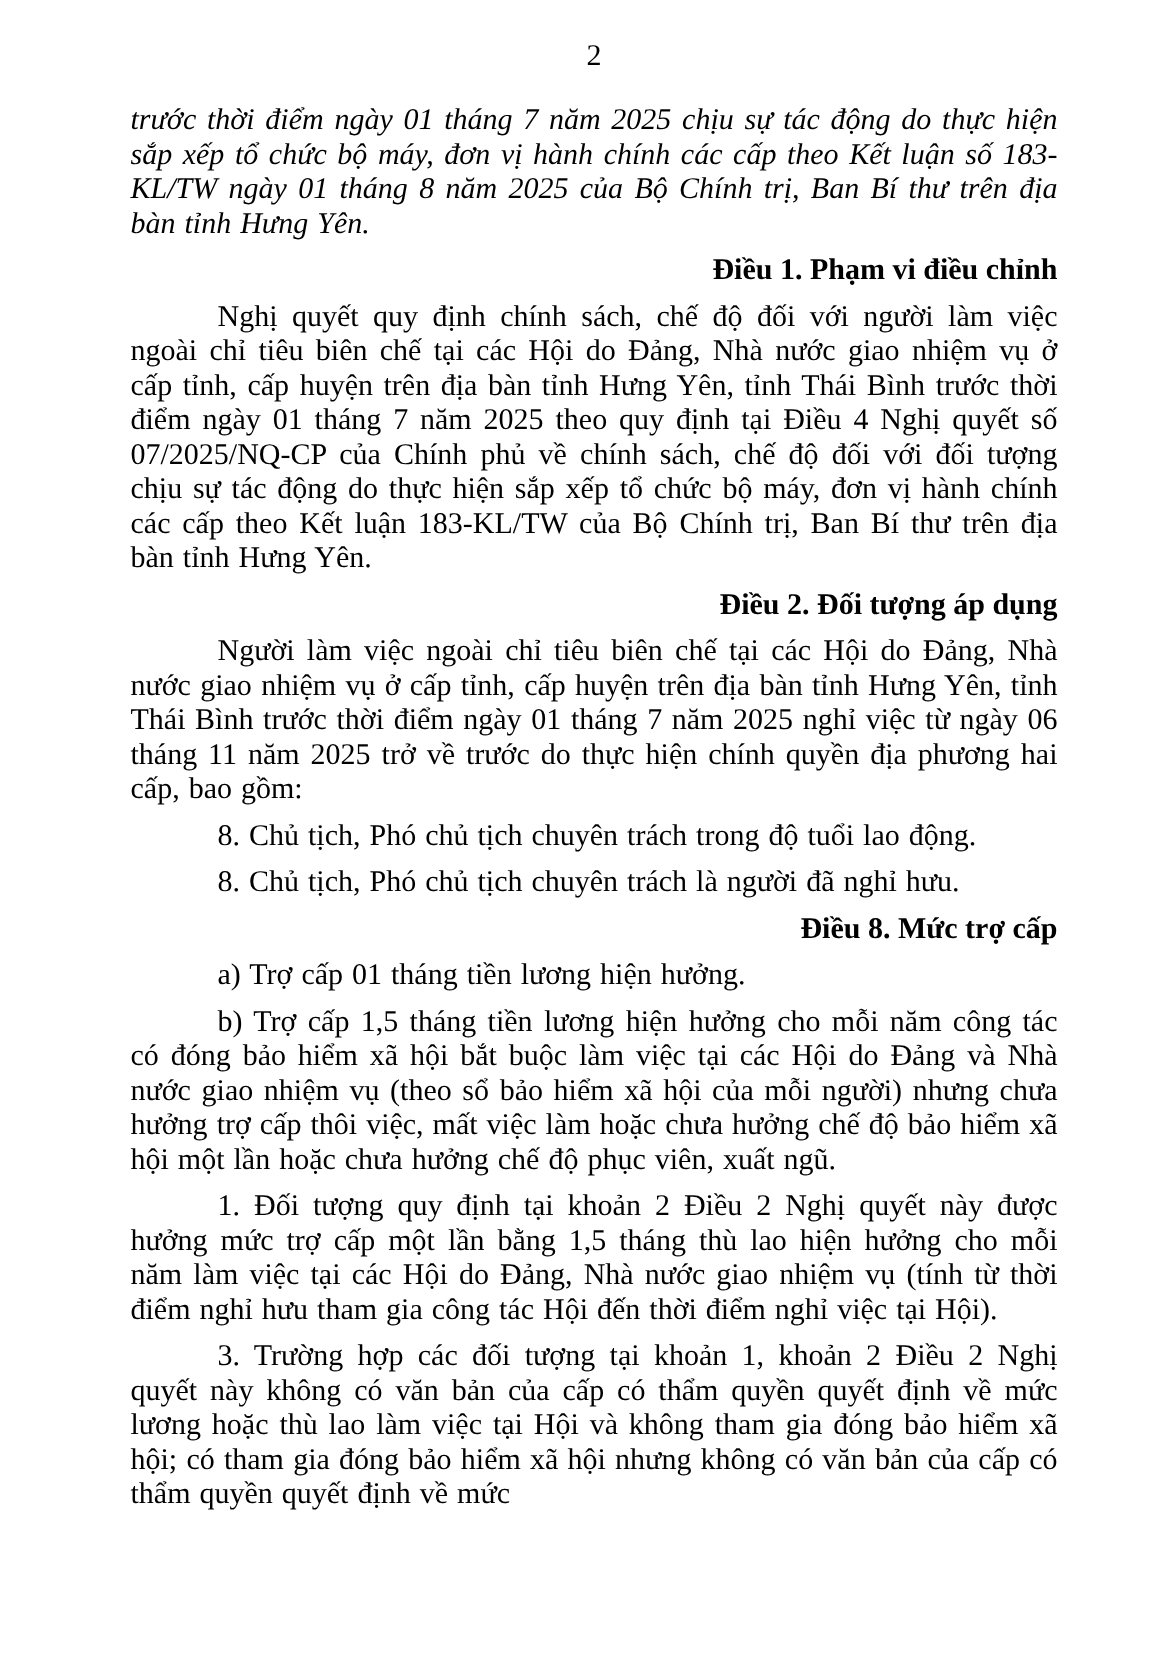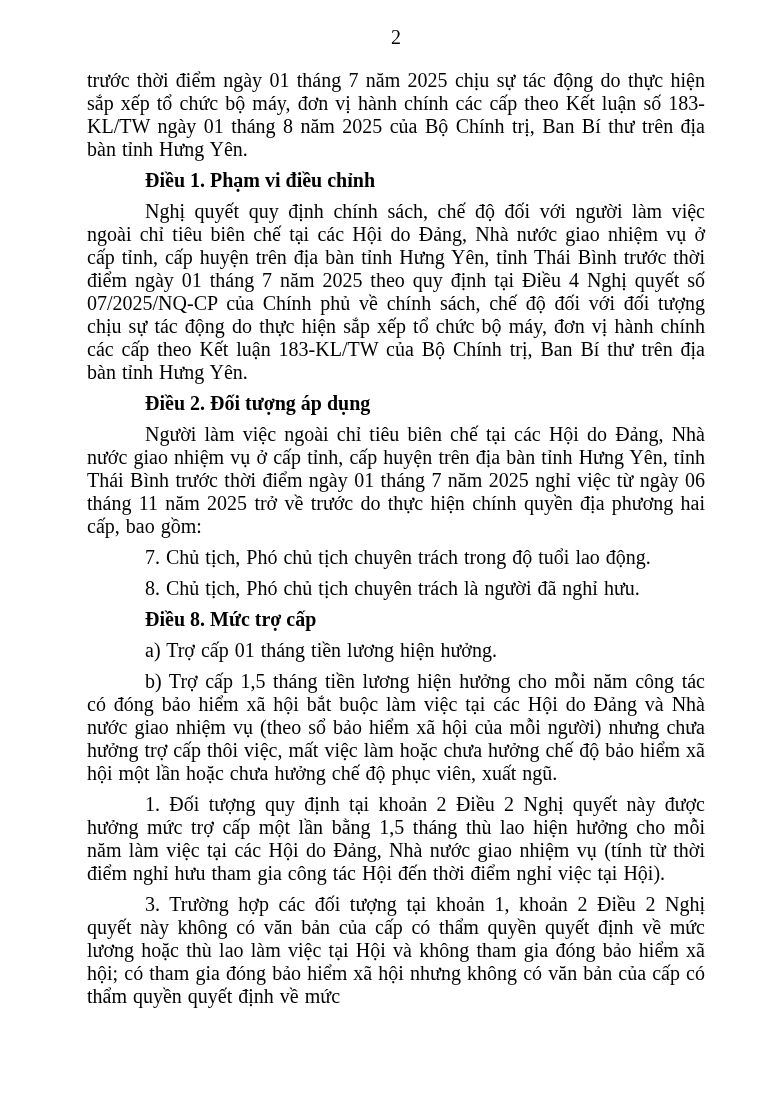--- a/index.html
+++ b/index.html
@@ -29,48 +29,49 @@
   .para {
     margin: 0 0 8px 0;
     text-align: justify;
     text-indent: 58px;
     word-spacing: 1px;
   }
   .para.no-indent {
     text-indent: 0;
   }
   .para.italic {
+    font-style: italic;
   }
   .heading {
     font-size: 20px;
     line-height: 23px;
     font-weight: bold;
     margin: 0 0 8px 0;
     text-indent: 58px;
-    text-align: left;
+    text-align: right;
   }
 </style>
 </head>
 <body>
 
 <div class="page">
 
   <div class="page-number">2</div>
 
   <p class="para italic no-indent">trước thời điểm ngày 01 tháng 7 năm 2025 chịu sự tác động do thực hiện sắp xếp tổ chức bộ máy, đơn vị hành chính các cấp theo Kết luận số 183-KL/TW ngày 01 tháng 8 năm 2025 của Bộ Chính trị, Ban Bí thư trên địa bàn tỉnh Hưng Yên.</p>
 
   <h2 class="heading">Điều 1. Phạm vi điều chỉnh</h2>
 
   <p class="para">Nghị quyết quy định chính sách, chế độ đối với người làm việc ngoài chỉ tiêu biên chế tại các Hội do Đảng, Nhà nước giao nhiệm vụ ở cấp tỉnh, cấp huyện trên địa bàn tỉnh Hưng Yên, tỉnh Thái Bình trước thời điểm ngày 01 tháng 7 năm 2025 theo quy định tại Điều 4 Nghị quyết số 07/2025/NQ-CP của Chính phủ về chính sách, chế độ đối với đối tượng chịu sự tác động do thực hiện sắp xếp tổ chức bộ máy, đơn vị hành chính các cấp theo Kết luận 183-KL/TW của Bộ Chính trị, Ban Bí thư trên địa bàn tỉnh Hưng Yên.</p>
 
   <h2 class="heading">Điều 2. Đối tượng áp dụng</h2>
 
   <p class="para">Người làm việc ngoài chỉ tiêu biên chế tại các Hội do Đảng, Nhà nước giao nhiệm vụ ở cấp tỉnh, cấp huyện trên địa bàn tỉnh Hưng Yên, tỉnh Thái Bình trước thời điểm ngày 01 tháng 7 năm 2025 nghỉ việc từ ngày 06 tháng 11 năm 2025 trở về trước do thực hiện chính quyền địa phương hai cấp, bao gồm:</p>
 
-  <p class="para">7. Chủ tịch, Phó chủ tịch chuyên trách trong độ tuổi lao động.</p>
+  <p class="para">8. Chủ tịch, Phó chủ tịch chuyên trách trong độ tuổi lao động.</p>
 
   <p class="para">8. Chủ tịch, Phó chủ tịch chuyên trách là người đã nghỉ hưu.</p>
 
 
   <h2 class="heading">Điều 8. Mức trợ cấp</h2>
 
 
   <p class="para">a) Trợ cấp 01 tháng tiền lương hiện hưởng.</p>
 
   <p class="para">b) Trợ cấp 1,5 tháng tiền lương hiện hưởng cho mỗi năm công tác có đóng bảo hiểm xã hội bắt buộc làm việc tại các Hội do Đảng và Nhà nước giao nhiệm vụ (theo sổ bảo hiểm xã hội của mỗi người) nhưng chưa hưởng trợ cấp thôi việc, mất việc làm hoặc chưa hưởng chế độ bảo hiểm xã hội một lần hoặc chưa hưởng chế độ phục viên, xuất ngũ.</p>

